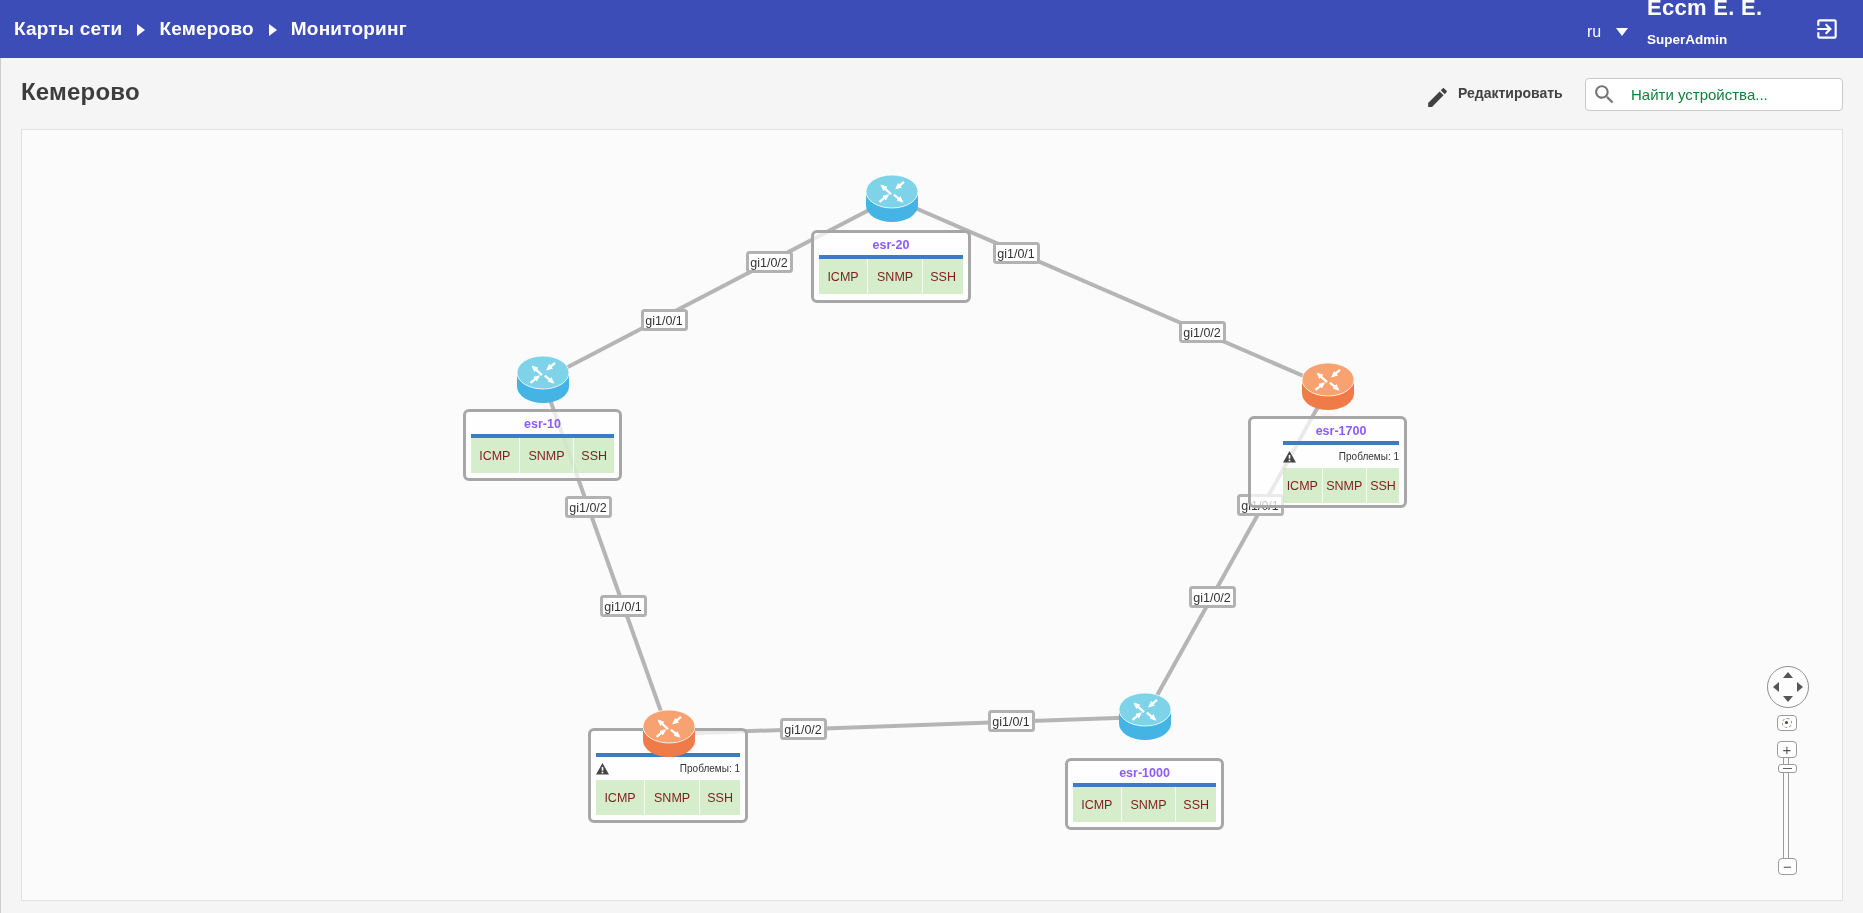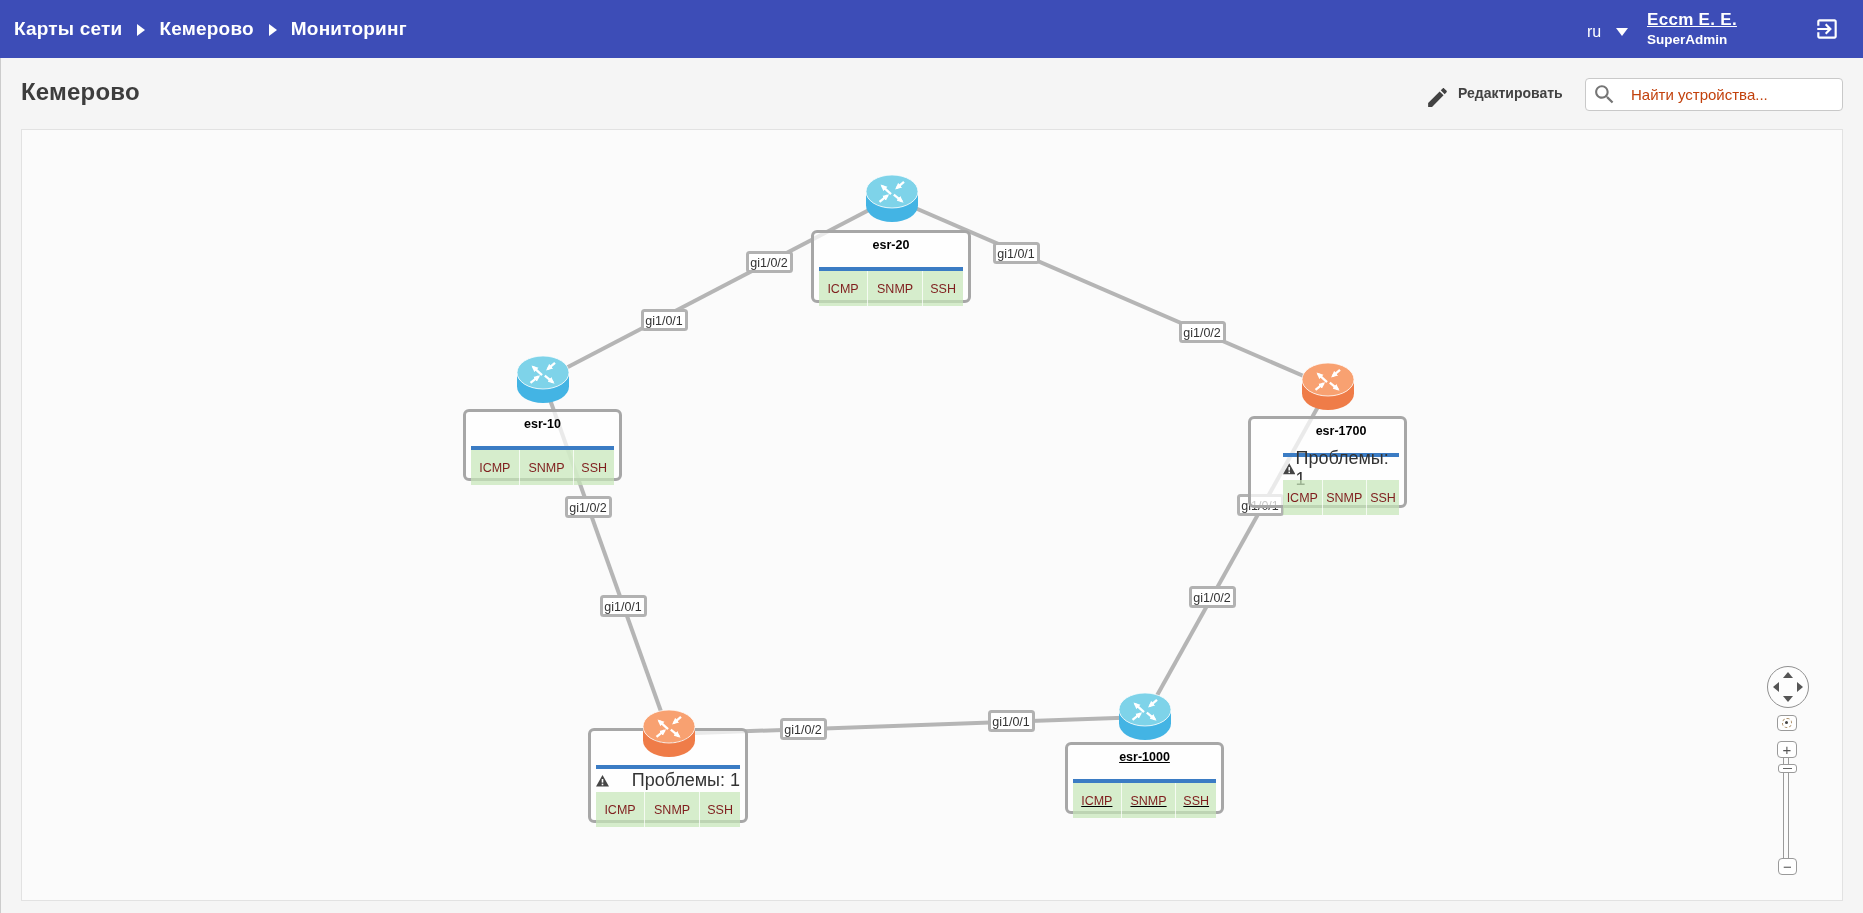--- a/index.html
+++ b/index.html
@@ -16,50 +16,50 @@
   background:#3d4db7; color:#fff;
   display:flex; align-items:center;
 }
 .bc { display:flex; align-items:center; margin-left:14px; font-size:19px; font-weight:bold; letter-spacing:.2px; }
 .bc .sep {
   width:0; height:0; margin:1px 14px 0 15px;
   border-left:8px solid #fff; border-top:6px solid transparent; border-bottom:6px solid transparent;
 }
 .lang { position:absolute; left:1587px; top:24px; font-size:16px; line-height:16px; }
 .caret { position:absolute; left:1616px; top:28px; width:0; height:0; border-top:8px solid #fff; border-left:6px solid transparent; border-right:6px solid transparent; }
-.uname { position:absolute; left:1647px; top:12px; font-size:17px; font-weight:bold; text-decoration:underline; line-height:16px; letter-spacing:.3px; }
+.uname { position:absolute; left:1647px; top:0; font-size:22px; font-weight:bold; line-height:16px; letter-spacing:.3px; }
 .urole { position:absolute; left:1647px; top:33px; font-size:13.5px; font-weight:bold; line-height:13px; }
 .exit { position:absolute; left:1814px; top:15.5px; }
 
 h1 { position:absolute; left:21px; top:80px; font-size:24px; line-height:24px; color:#3d3d3d; letter-spacing:.2px; }
 .editbtn { position:absolute; left:1425px; top:85px; height:20px; display:flex; align-items:flex-start; color:#424242; font-size:14px; font-weight:bold; }
 .editbtn svg { margin-right:8px; }
 .search {
   position:absolute; left:1585px; top:78px; width:258px; height:33px;
   background:#fff; border:1px solid #c9c9c9; border-radius:4px;
   display:flex; align-items:center;
 }
 .search svg { margin-left:6px; }
-.search .ph { color:#c2410c; font-size:15px; margin-left:14px; }
+.search .ph { color:#15803d; font-size:15px; margin-left:14px; }
 
 #map {
   position:absolute; left:21px; top:129px; width:1822px; height:772px;
   background:#fbfbfb; border:1px solid #e2e2e2;
 }
 #edges { position:absolute; left:0; top:0; }
 .icon { position:absolute; z-index:3; }
 .card {
   position:absolute; z-index:2;
   border:3px solid #a7a7a7; border-radius:6px;
   background:rgba(255,255,255,.72);
   padding:0 5px;
 }
-.card .name { height:34px; line-height:24px; text-align:center; color:#000000; font-size:12.5px; font-weight:bold; }
+.card .name { height:22px; line-height:24px; text-align:center; color:#8b5cf6; font-size:12.5px; font-weight:bold; }
 .card .bar { height:4px; background:#3b7cc4; }
-.card .warn { height:23px; display:flex; justify-content:space-between; align-items:center; font-size:18px; color:#333; }
+.card .warn { height:23px; display:flex; justify-content:space-between; align-items:center; font-size:10px; color:#333; }
 .card .badges { height:35px; display:flex; }
 .badge {
   display:flex; align-items:center; justify-content:center;
   background:rgba(198,230,185,.72); font-size:12.5px; color:#7f1d1d;
 }
 .b1{flex:47;} .b2{flex:53;border-left:1px solid rgba(255,255,255,.75);} .b3{flex:39;border-left:1px solid rgba(255,255,255,.75);}
 
 .panc {
   position:absolute; left:1745px; top:536px; width:42px; height:42px;
   border:1px solid #909090; border-radius:50%; background:#fdfdfd; z-index:4;
@@ -209,21 +209,21 @@
           <rect x="5.7" y="8.7" width="1.6" height="1.6" fill="#fff"></rect>
         </svg>
       <span>Проблемы: 1</span>
     </div>
     <div class="badges">
         <span class="badge b1">ICMP</span>
         <span class="badge b2">SNMP</span>
         <span class="badge b3">SSH</span>
       </div>
   </div>
-  <div class="card" style="left:1043px;top:612px;width:159px;height:72px;text-decoration:underline;">
+  <div class="card" style="left:1043px;top:628px;width:159px;height:72px;">
     <div class="name">esr-1000</div>
       <div class="bar"></div>
     <div class="badges">
         <span class="badge b1">ICMP</span>
         <span class="badge b2">SNMP</span>
         <span class="badge b3">SSH</span>
       </div>
   </div>
 
   <svg class="icon" style="left:844px;top:45px;" width="52" height="47" viewBox="0 0 52 47">

